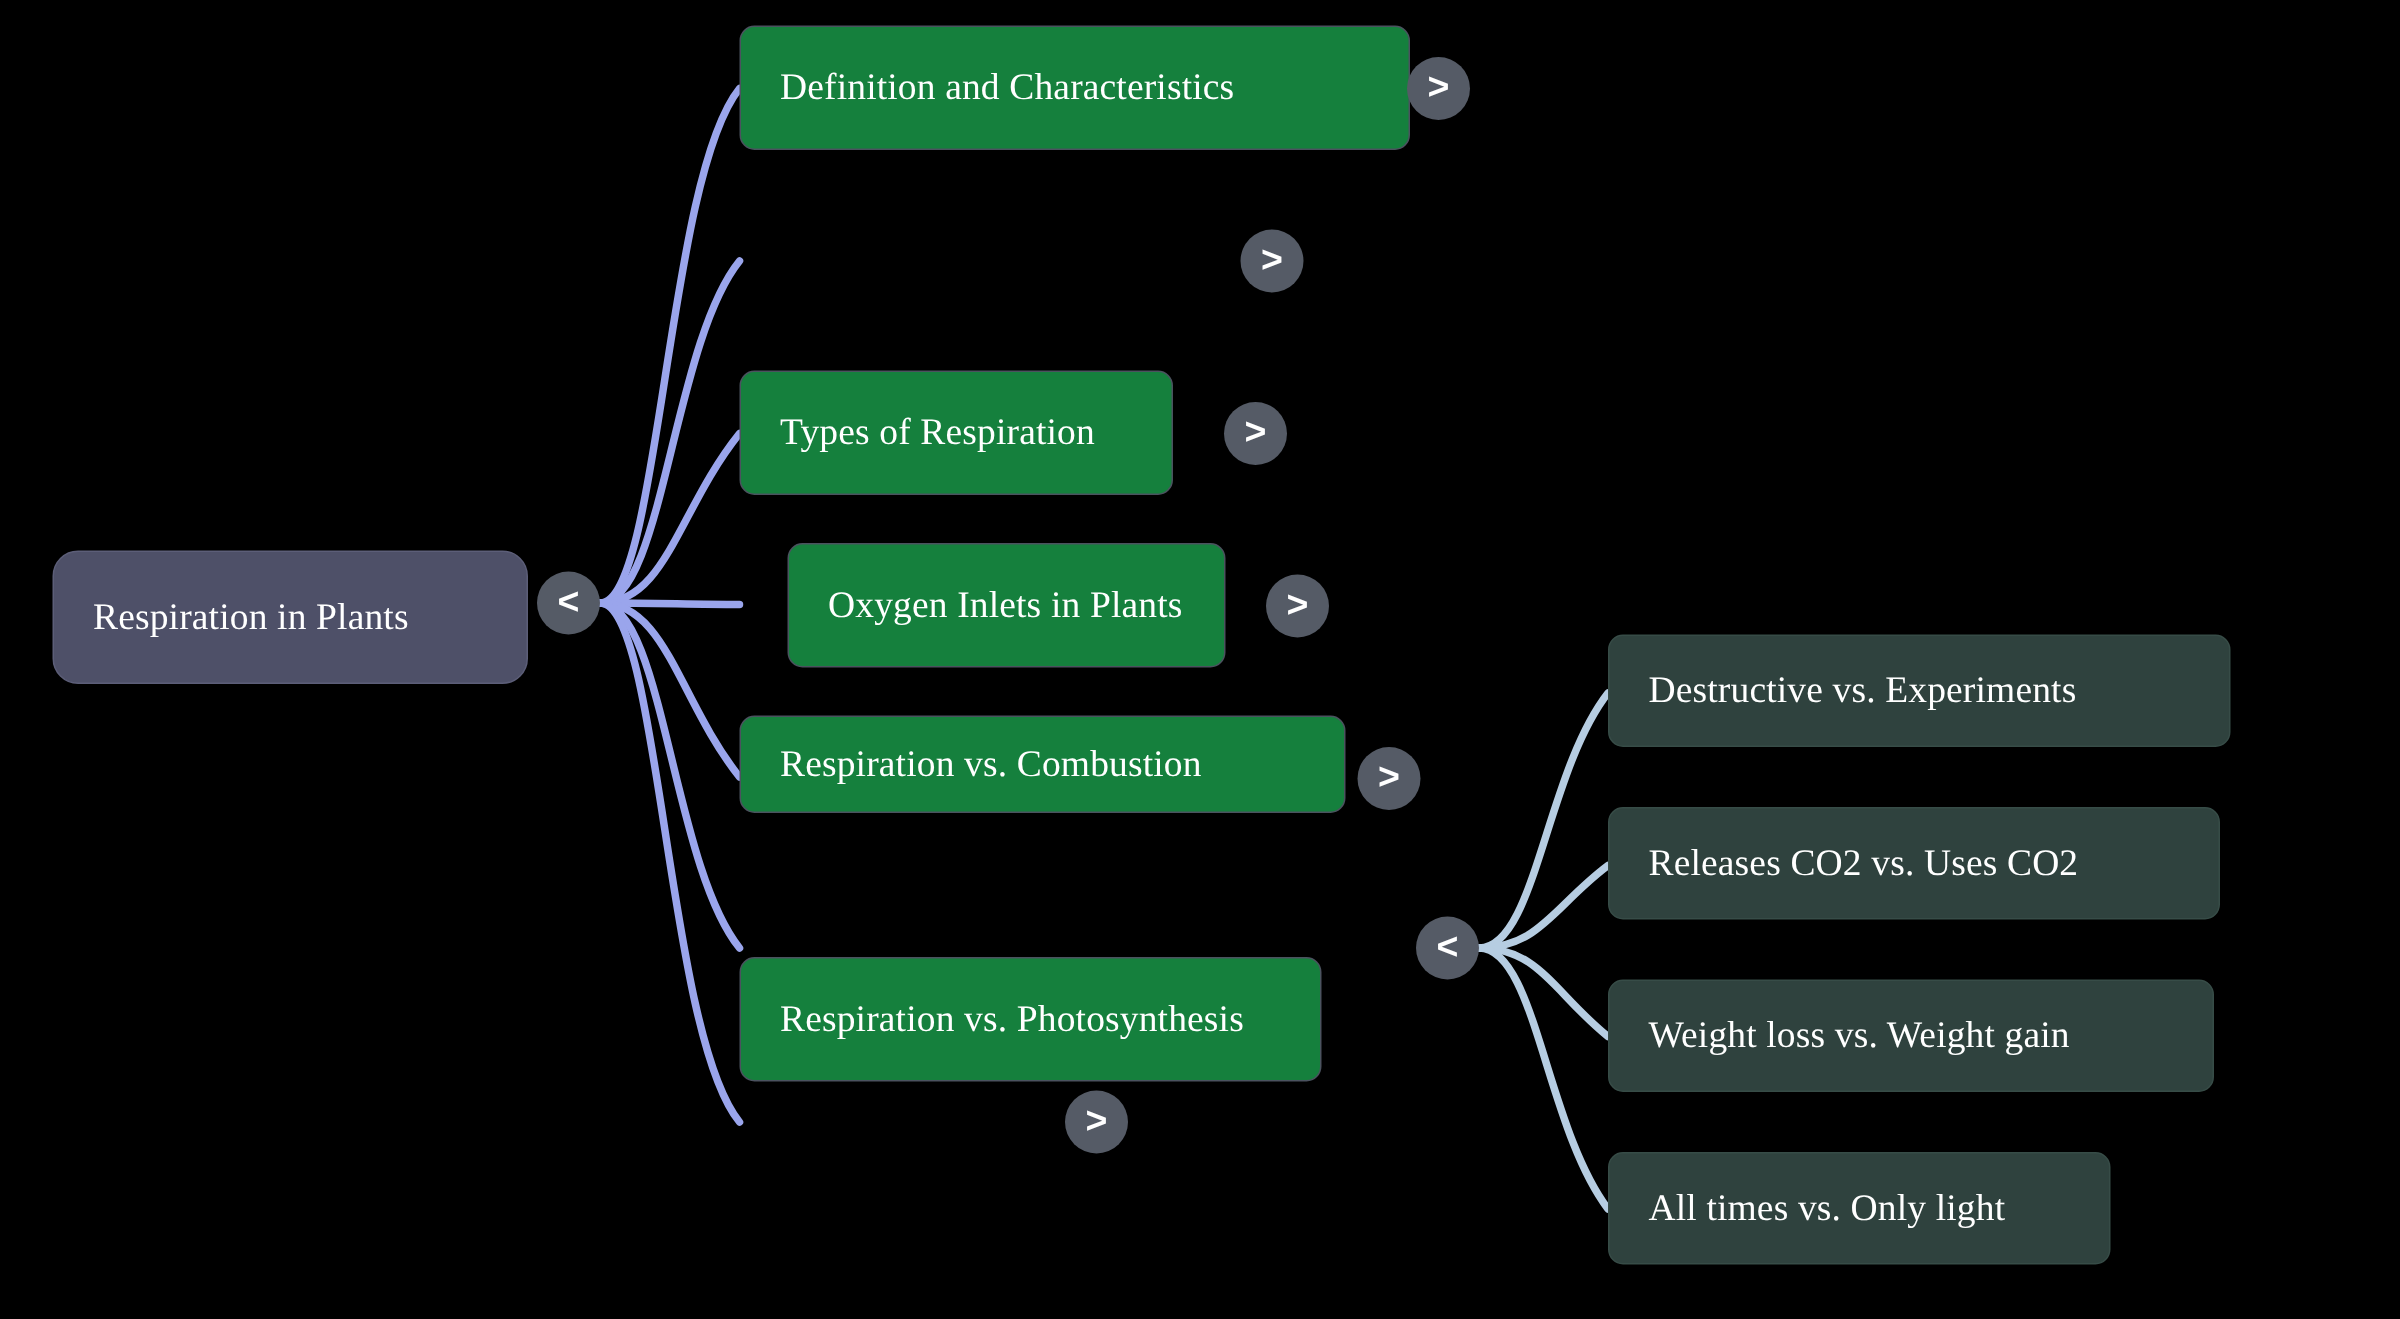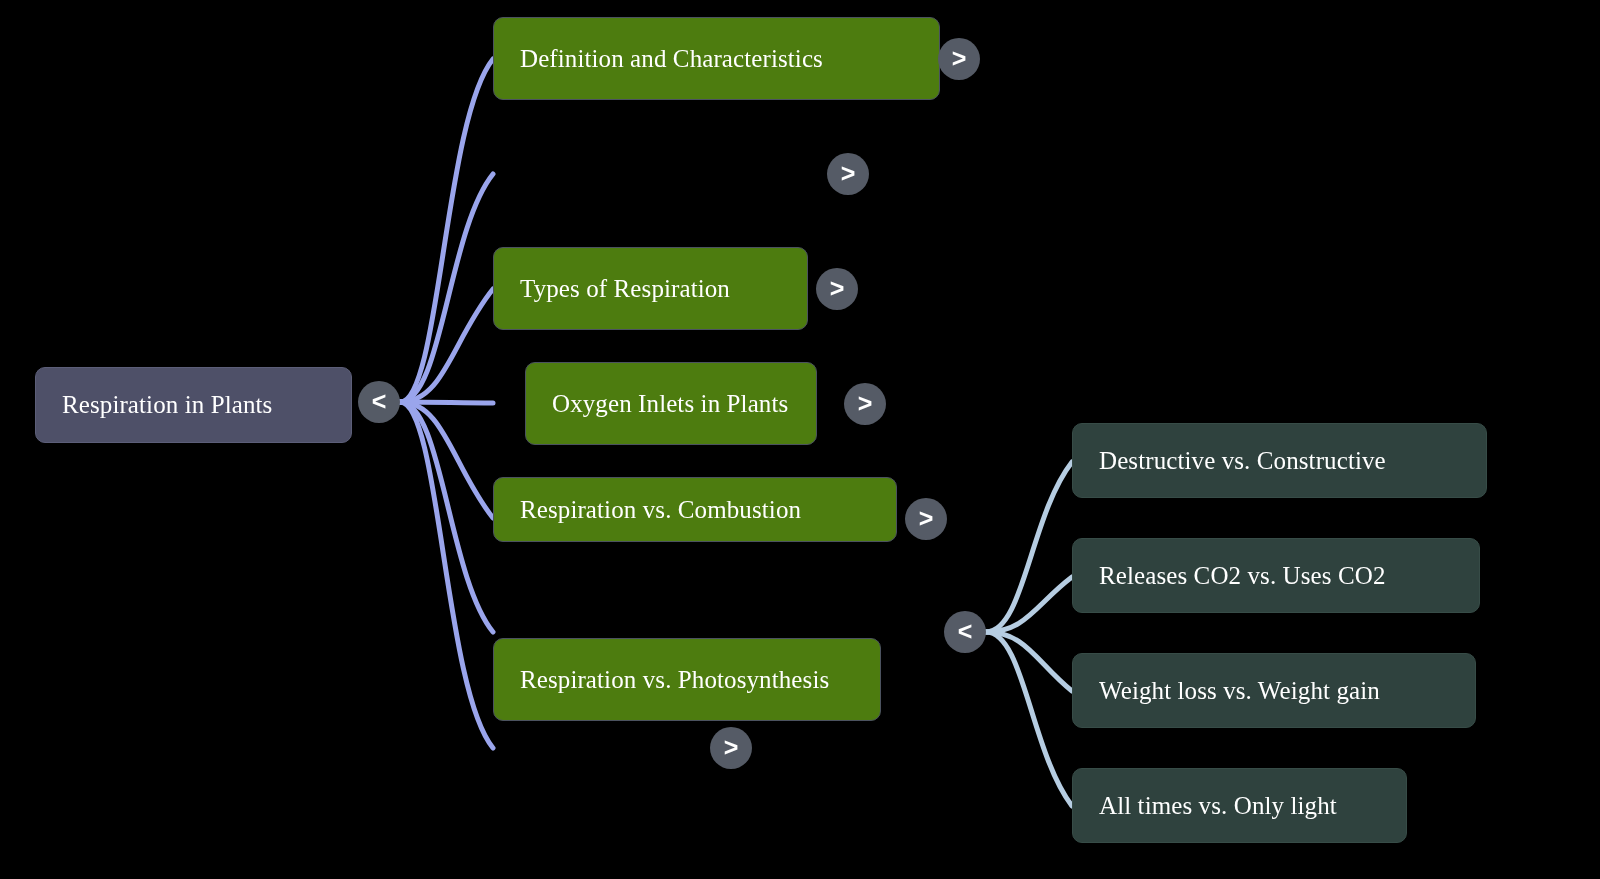--- a/index.html
+++ b/index.html
@@ -35,21 +35,21 @@
     padding-left: 26px;
     padding-right: 26px;
     white-space: nowrap;
     letter-spacing: 0.1px;
   }
   .node-root {
     background: #4e5068;
     border: 1px solid #5c5e78;
   }
   .node-branch {
-    background: #4d7c0f;
+    background: #15803d;
     border: 1px solid #4b525f;
   }
   .node-leaf {
     background: #2f423e;
     border: 1px solid #374c47;
   }
   .node-label {
     display: block;
   }
   .toggle {
@@ -87,39 +87,39 @@
       <path d="M 400 402 C 440 402 444 688 493 748"></path>
     </g>
     <g fill="none" stroke="#b6cde2" stroke-width="5" stroke-linecap="round">
       <path d="M 986 632 C 1024 632 1030 516 1072 462"></path>
       <path d="M 986 632 C 1026 632 1036 604 1072 577"></path>
       <path d="M 986 632 C 1026 632 1036 662 1072 691"></path>
       <path d="M 986 632 C 1024 632 1030 750 1072 806"></path>
     </g>
   </svg>
 
-  <div class="node node-root" style="left:35px; top:367px; width:317px; height:76px;">
+  <div class="node node-root" style="left:35px; top:367px; width:317px; height:89px;border-radius:17px;">
     <span class="node-label">Respiration in Plants</span>
   </div>
   <div class="toggle" style="left:358px; top:381px;">
     <span>&lt;</span>
   </div>
 
   <div class="node node-branch" style="left:493px; top:17px; width:447px; height:83px;">
     <span class="node-label">Definition and Characteristics</span>
   </div>
   <div class="toggle" style="left:938px; top:38px;">
     <span>&gt;</span>
   </div>
 
   <div class="toggle" style="left:827px; top:153px;">
     <span>&gt;</span>
   </div>
 
-  <div class="node node-branch" style="left:493px; top:247px; width:315px; height:83px;">
+  <div class="node node-branch" style="left:493px; top:247px; width:289px; height:83px;">
     <span class="node-label">Types of Respiration</span>
   </div>
   <div class="toggle" style="left:816px; top:268px;">
     <span>&gt;</span>
   </div>
 
   <div class="node node-branch" style="left:493px; top:362px; width:292px; height:83px;margin-left:32px;">
     <span class="node-label">Oxygen Inlets in Plants</span>
   </div>
   <div class="toggle" style="left:844px; top:383px;">
@@ -138,21 +138,21 @@
   </div>
   <div class="toggle" style="left:944px; top:611px;">
     <span>&lt;</span>
   </div>
 
   <div class="toggle" style="left:710px; top:727px;">
     <span>&gt;</span>
   </div>
 
   <div class="node node-leaf" style="left:1072px; top:423px; width:415px; height:75px;">
-    <span class="node-label">Destructive vs. Constructive</span>
+    <span class="node-label">Destructive vs. Experiments</span>
   </div>
 
   <div class="node node-leaf" style="left:1072px; top:538px; width:408px; height:75px;">
     <span class="node-label">Releases CO2 vs. Uses CO2</span>
   </div>
 
   <div class="node node-leaf" style="left:1072px; top:768px; width:335px; height:75px;">
     <span class="node-label">All times vs. Only light</span>
   </div>
 

